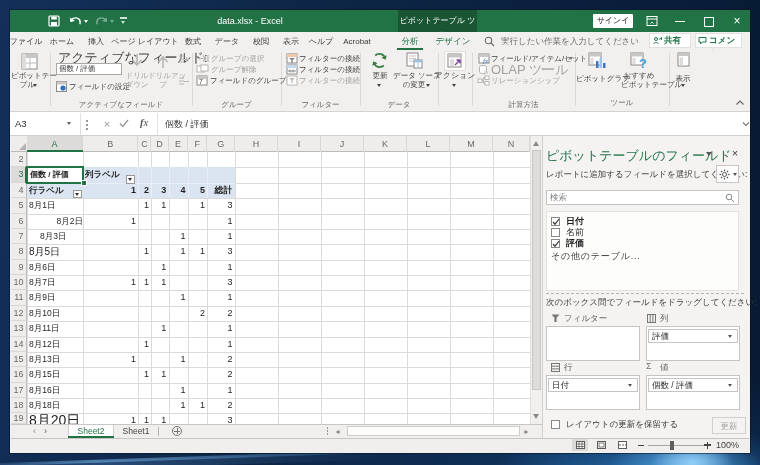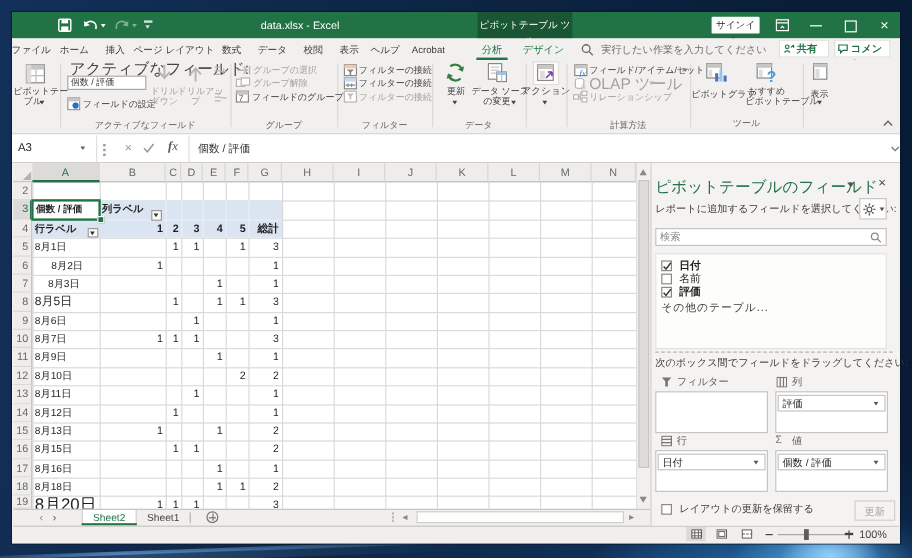--- a/index.html
+++ b/index.html
@@ -342,21 +342,21 @@
 <div class="ab" style="left:138.4px;top:182.75px;width:10.5px;height:15.375px;line-height:15.375px;font-size:9px;color:#1f1f1f;text-align:right;font-weight:bold;white-space:nowrap;overflow:hidden">2</div>
 <div class="ab" style="left:151.4px;top:182.75px;width:14.900000000000006px;height:15.375px;line-height:15.375px;font-size:9px;color:#1f1f1f;text-align:right;font-weight:bold;white-space:nowrap;overflow:hidden">3</div>
 <div class="ab" style="left:168.8px;top:182.75px;width:16.799999999999983px;height:15.375px;line-height:15.375px;font-size:9px;color:#1f1f1f;text-align:right;font-weight:bold;white-space:nowrap;overflow:hidden">4</div>
 <div class="ab" style="left:188.1px;top:182.75px;width:16.80000000000001px;height:15.375px;line-height:15.375px;font-size:9px;color:#1f1f1f;text-align:right;font-weight:bold;white-space:nowrap;overflow:hidden">5</div>
 <div class="ab" style="left:207.4px;top:182.75px;width:25.099999999999994px;height:15.375px;line-height:15.375px;font-size:9px;color:#1f1f1f;text-align:right;font-weight:bold;white-space:nowrap;overflow:hidden">総計</div>
 <div class="ab" style="left:29px;top:198.125px;width:54px;height:15.375px;line-height:15.375px;font-size:8.5px;color:#1f1f1f;text-align:left;padding-left:0px;white-space:nowrap;overflow:hidden">8月1日</div>
 <div class="ab" style="left:138.4px;top:198.125px;width:10.5px;height:15.375px;line-height:15.375px;font-size:9px;color:#1f1f1f;text-align:right;white-space:nowrap;overflow:hidden">1</div>
 <div class="ab" style="left:151.4px;top:198.125px;width:14.900000000000006px;height:15.375px;line-height:15.375px;font-size:9px;color:#1f1f1f;text-align:right;white-space:nowrap;overflow:hidden">1</div>
 <div class="ab" style="left:188.1px;top:198.125px;width:16.80000000000001px;height:15.375px;line-height:15.375px;font-size:9px;color:#1f1f1f;text-align:right;white-space:nowrap;overflow:hidden">1</div>
 <div class="ab" style="left:207.4px;top:198.125px;width:25.099999999999994px;height:15.375px;line-height:15.375px;font-size:9px;color:#1f1f1f;text-align:right;white-space:nowrap;overflow:hidden">3</div>
-<div class="ab" style="left:29px;top:213.5px;width:54px;height:15.375px;line-height:15.375px;font-size:8.5px;color:#1f1f1f;text-align:center;padding-left:0px;white-space:nowrap;overflow:hidden">8月2日</div>
+<div class="ab" style="left:29px;top:213.5px;width:54px;height:15.375px;line-height:15.375px;font-size:8.5px;color:#1f1f1f;text-align:right;padding-left:0px;white-space:nowrap;overflow:hidden">8月2日</div>
 <div class="ab" style="left:83px;top:213.5px;width:52.900000000000006px;height:15.375px;line-height:15.375px;font-size:9px;color:#1f1f1f;text-align:right;white-space:nowrap;overflow:hidden">1</div>
 <div class="ab" style="left:207.4px;top:213.5px;width:25.099999999999994px;height:15.375px;line-height:15.375px;font-size:9px;color:#1f1f1f;text-align:right;white-space:nowrap;overflow:hidden">1</div>
 <div class="ab" style="left:40px;top:228.875px;width:54px;height:15.375px;line-height:15.375px;font-size:8.5px;color:#1f1f1f;text-align:left;padding-left:0px;white-space:nowrap;overflow:hidden">8月3日</div>
 <div class="ab" style="left:168.8px;top:228.875px;width:16.799999999999983px;height:15.375px;line-height:15.375px;font-size:9px;color:#1f1f1f;text-align:right;white-space:nowrap;overflow:hidden">1</div>
 <div class="ab" style="left:207.4px;top:228.875px;width:25.099999999999994px;height:15.375px;line-height:15.375px;font-size:9px;color:#1f1f1f;text-align:right;white-space:nowrap;overflow:hidden">1</div>
 <div class="ab" style="left:29px;top:244.25px;width:54px;height:15.375px;line-height:15.375px;font-size:10px;color:#1f1f1f;text-align:left;padding-left:0px;white-space:nowrap;overflow:hidden">8月5日</div>
 <div class="ab" style="left:138.4px;top:244.25px;width:10.5px;height:15.375px;line-height:15.375px;font-size:9px;color:#1f1f1f;text-align:right;white-space:nowrap;overflow:hidden">1</div>
 <div class="ab" style="left:168.8px;top:244.25px;width:16.799999999999983px;height:15.375px;line-height:15.375px;font-size:9px;color:#1f1f1f;text-align:right;white-space:nowrap;overflow:hidden">1</div>
 <div class="ab" style="left:188.1px;top:244.25px;width:16.80000000000001px;height:15.375px;line-height:15.375px;font-size:9px;color:#1f1f1f;text-align:right;white-space:nowrap;overflow:hidden">1</div>
 <div class="ab" style="left:207.4px;top:244.25px;width:25.099999999999994px;height:15.375px;line-height:15.375px;font-size:9px;color:#1f1f1f;text-align:right;white-space:nowrap;overflow:hidden">3</div>

